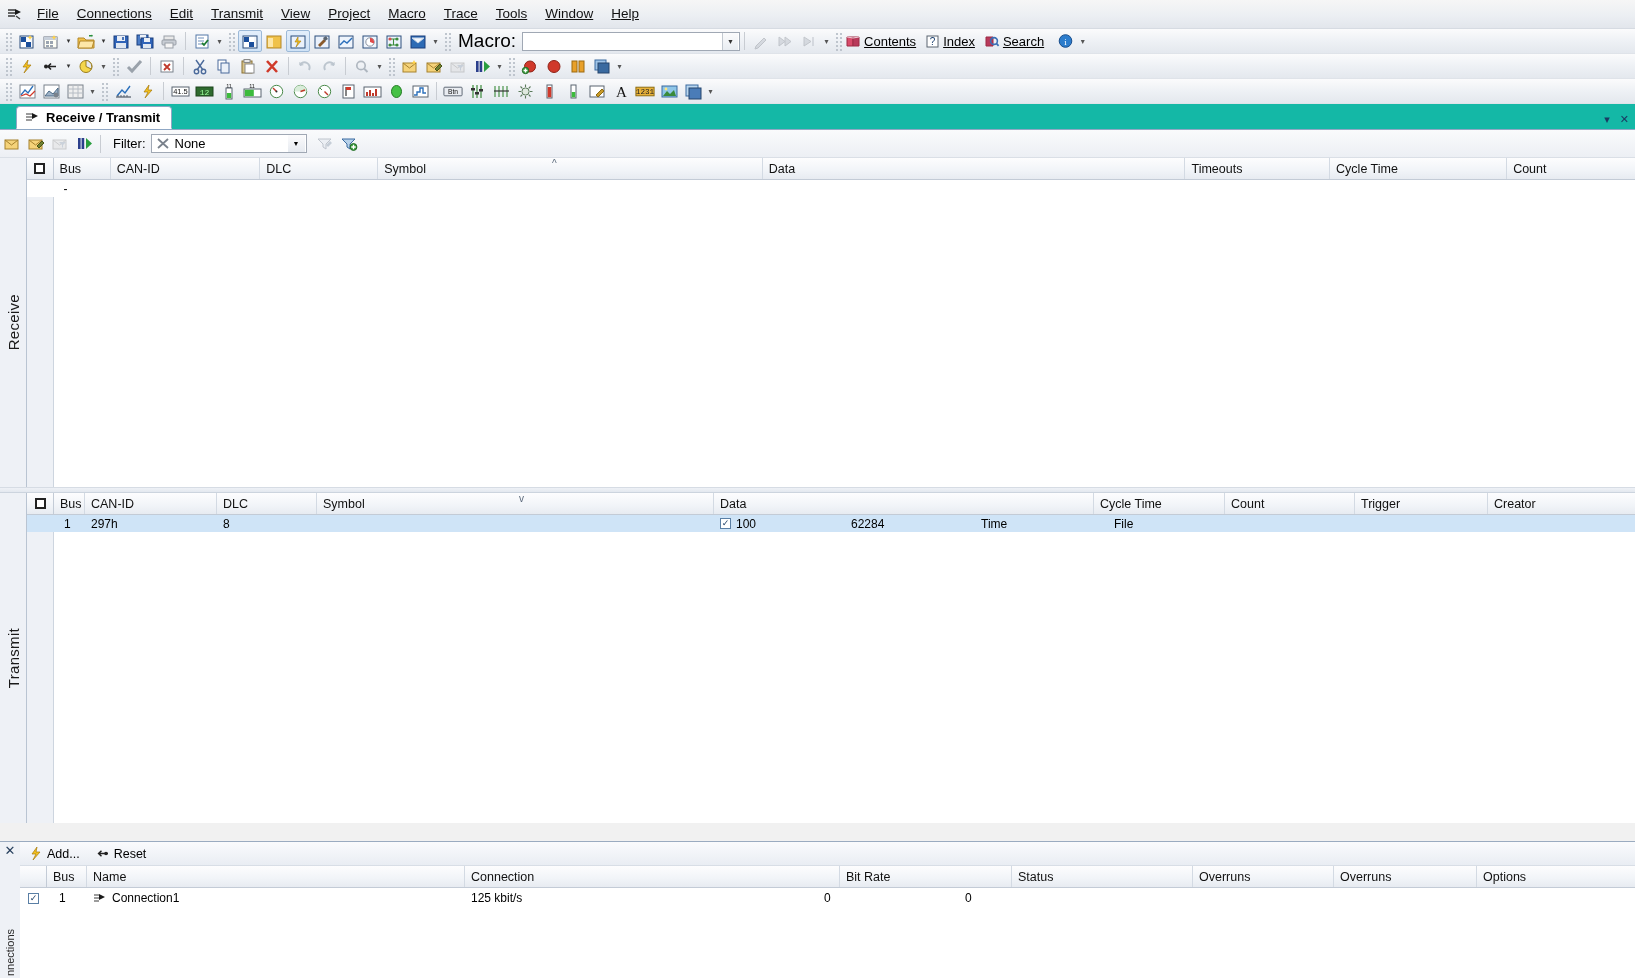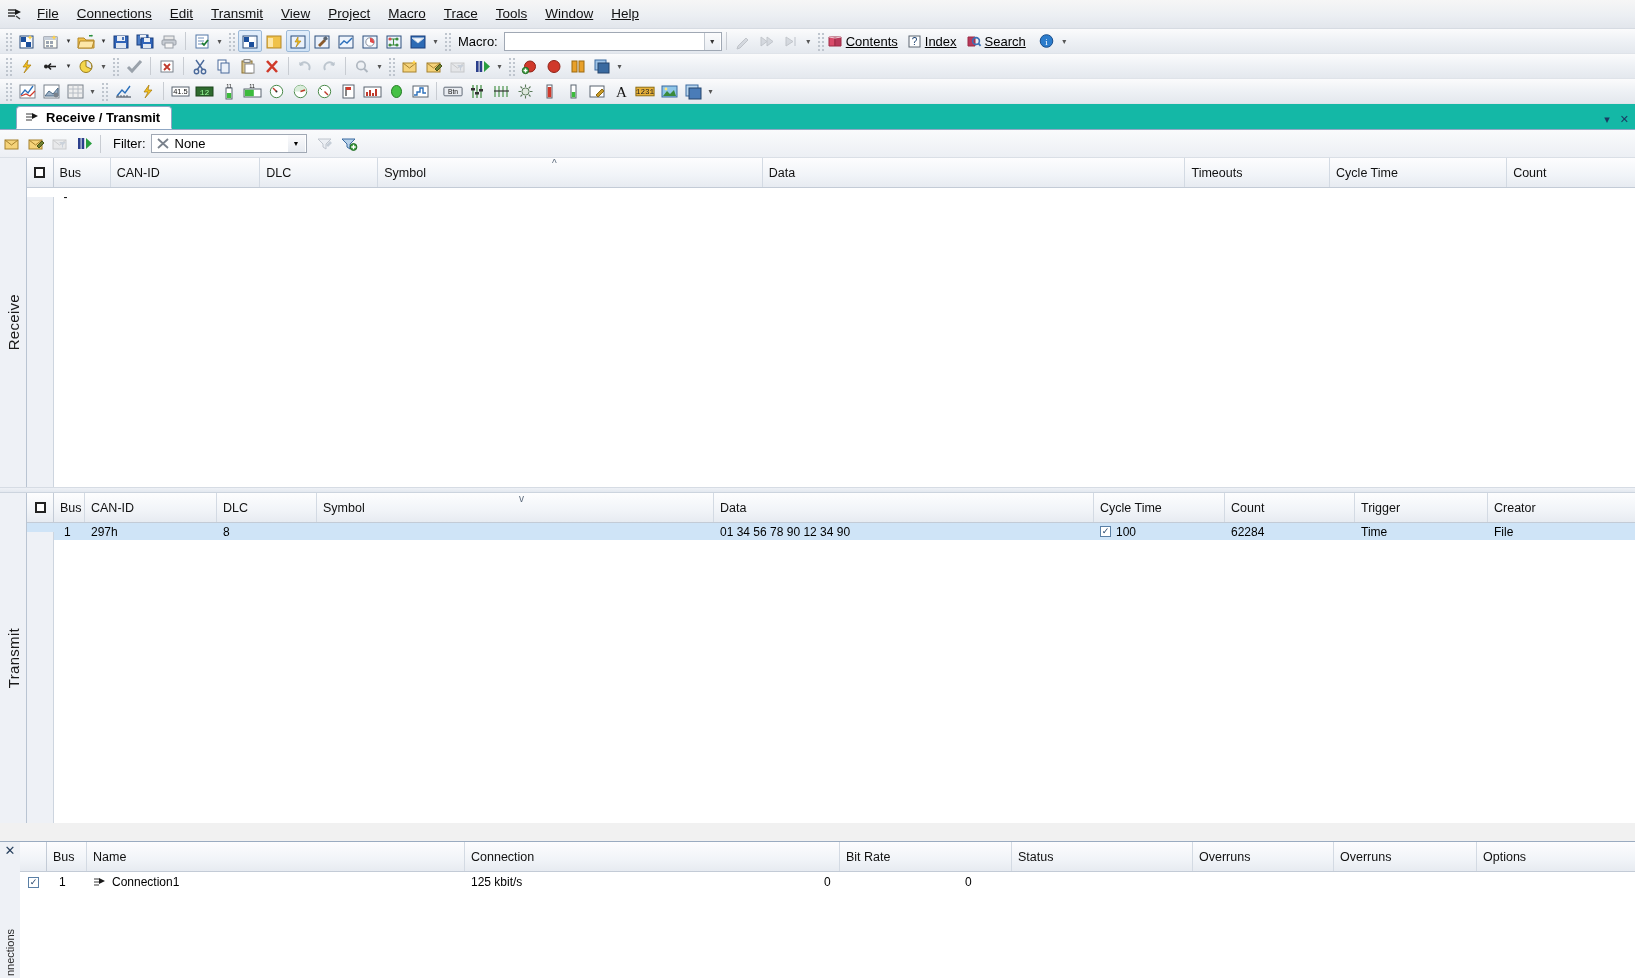--- a/index.html
+++ b/index.html
@@ -54,21 +54,21 @@
   }
   .tb-btn.active { border: 1px solid #9cb9d8; background: linear-gradient(to bottom,#e3eefb,#cfe2f6); }
   .tb-caret {
     width: 11px; height: 22px; display:flex; align-items:center; justify-content:center;
     font-size: 7px; color:#333;
   }
   .tb-overflow {
     width: 11px; height: 22px; display: flex; flex-direction: column;
     align-items: center; justify-content: center; color: #555; font-size: 8px; line-height: 5px;
   }
-  .macro-label { font-size: 13px; margin: 0 6px 0 4px; }
+  .macro-label { font-size: 19px; margin: 0 6px 0 4px; }
   .macro-combo {
     width: 218px; height: 19px; background: #fff;
     border: 1px solid #a0a8b4; display: flex; align-items: center;
     font-size: 12px; padding-left: 4px; position: relative;
   }
   .macro-combo .arrow {
     position: absolute; right: 1px; top: 0px; width: 16px; height: 17px;
     display:flex; align-items:center; justify-content:center;
     font-size: 7px; color:#333;
     background: linear-gradient(to bottom,#fbfbfc,#e9edf2); border-left:1px solid #c2c8d0;
@@ -122,21 +122,21 @@
     position: relative;
   }
   .pane-side .vtext {
     writing-mode: vertical-rl; transform: rotate(180deg);
     font-size: 15px; color: #1a1a1a; letter-spacing: .3px;
   }
   .pane-grid { flex: 1; background: #fff; position: relative; overflow: hidden; }
 
   
   .ghead {
-    display: flex; height: 30px; align-items: stretch;
+    display: flex; height: 22px; align-items: stretch;
     background: linear-gradient(to bottom,#fdfdfe 0%,#f1f4f8 60%,#e7ebf1 100%);
     border-bottom: 1px solid #c3cbd6;
     position: relative;
   }
   .ghead .hcell {
     border-right: 1px solid #d3dae3;
     display: flex; align-items: center; padding-left: 6px;
     font-size: 12.5px; color: #111; overflow: hidden; white-space: nowrap;
   }
   .ghead .hcell.sel {
@@ -895,40 +895,58 @@
         <div class="hcell" style="width:133px">Trigger</div>
         <div class="hcell" style="width:100px; border-right:none">Creator</div>
         <span class="sortmark" style="left:492px">v</span>
       </div>
       <div class="grow selected">
         <div class="cell sel center"></div>
         <div class="cell" style="width:31px;padding-left:10px">1</div>
         <div class="cell" style="width:132px">297h</div>
         <div class="cell" style="width:100px">8</div>
         <div class="cell" style="width:397px"></div>
-        <div class="cell" style="width:380px">01 34 56 78 90 12 34 90</div>
         <div class="cell" style="width:131px">
           <span class="chk">✓</span>
           <span>100</span>
         </div>
         <div class="cell" style="width:130px">62284</div>
         <div class="cell" style="width:133px">Time</div>
         <div class="cell" style="width:100px">File</div>
       </div>
       <div class="rowhdr-strip" style="top:39px"></div>
       <div class="grid-empty" style="height:270px"></div>
     </div>
   </div>
 
   <div class="dock">
     <div class="dock-closecol">
       <span class="dock-close">✕</span>
       <span class="dock-vlabel">nnections</span>
     </div>
     <div class="dock-body">
+      <div class="dock-toolbar">
+        <div class="dock-tb-item">
+          <span>
+            <svg width="15" height="15" viewBox="0 0 15 15">
+              <path d="M9 1 l-5 7 h4 l-3 6 7-8 h-4 z" fill="#f5c21e" stroke="#a6780a" stroke-width=".7"></path>
+            </svg>
+          </span>
+          <span>Add...</span>
+        </div>
+        <div class="dock-tb-item">
+          <span>
+            <svg width="16" height="15" viewBox="0 0 16 15">
+              <circle cx="12" cy="7.5" r="1.8" fill="#222"></circle>
+              <path d="M14 7.5 H5 M7.5 4.8 L4.6 7.5 L7.5 10.2" stroke="#222" stroke-width="1.5" fill="none"></path>
+            </svg>
+          </span>
+          <span>Reset</span>
+        </div>
+      </div>
       <div class="dock-grid">
         <div class="ghead">
           <div class="hcell sel"></div>
           <div class="hcell" style="width:40px">Bus</div>
           <div class="hcell" style="width:378px">Name</div>
           <div class="hcell" style="width:375px">Connection</div>
           <div class="hcell" style="width:172px">Bit Rate</div>
           <div class="hcell" style="width:181px">Status</div>
           <div class="hcell" style="width:141px">Overruns</div>
           <div class="hcell" style="width:143px">Overruns</div>

